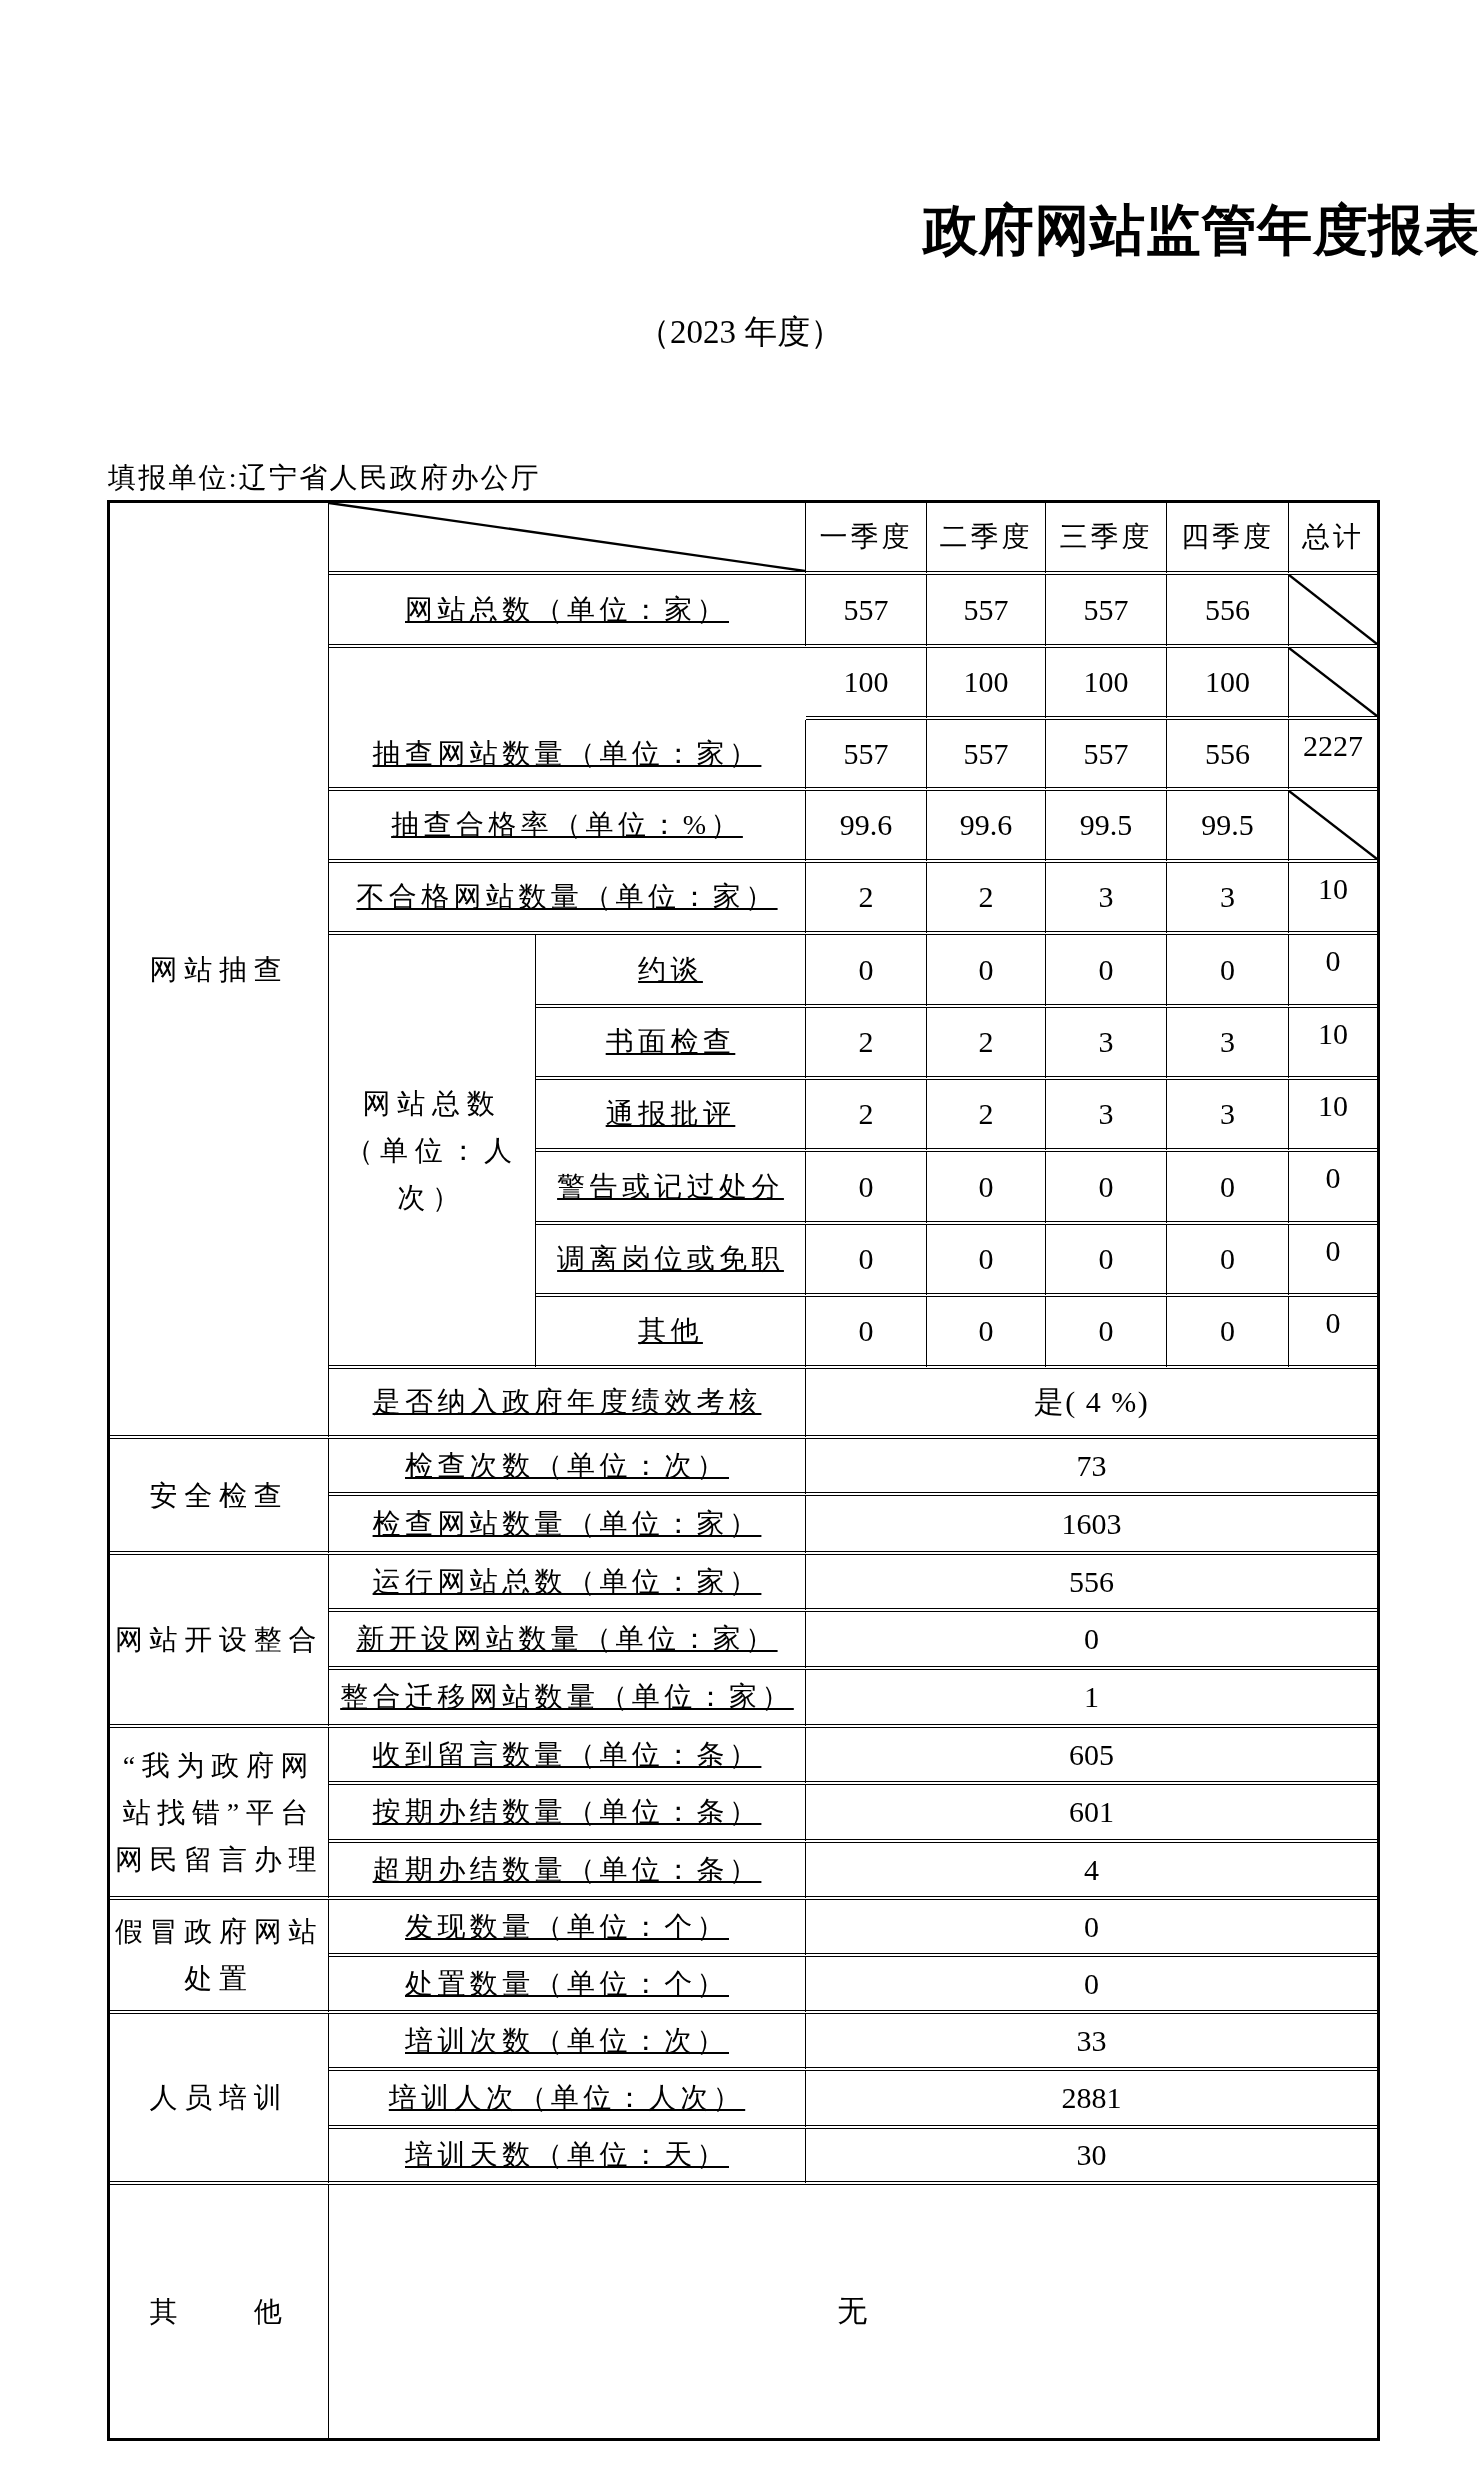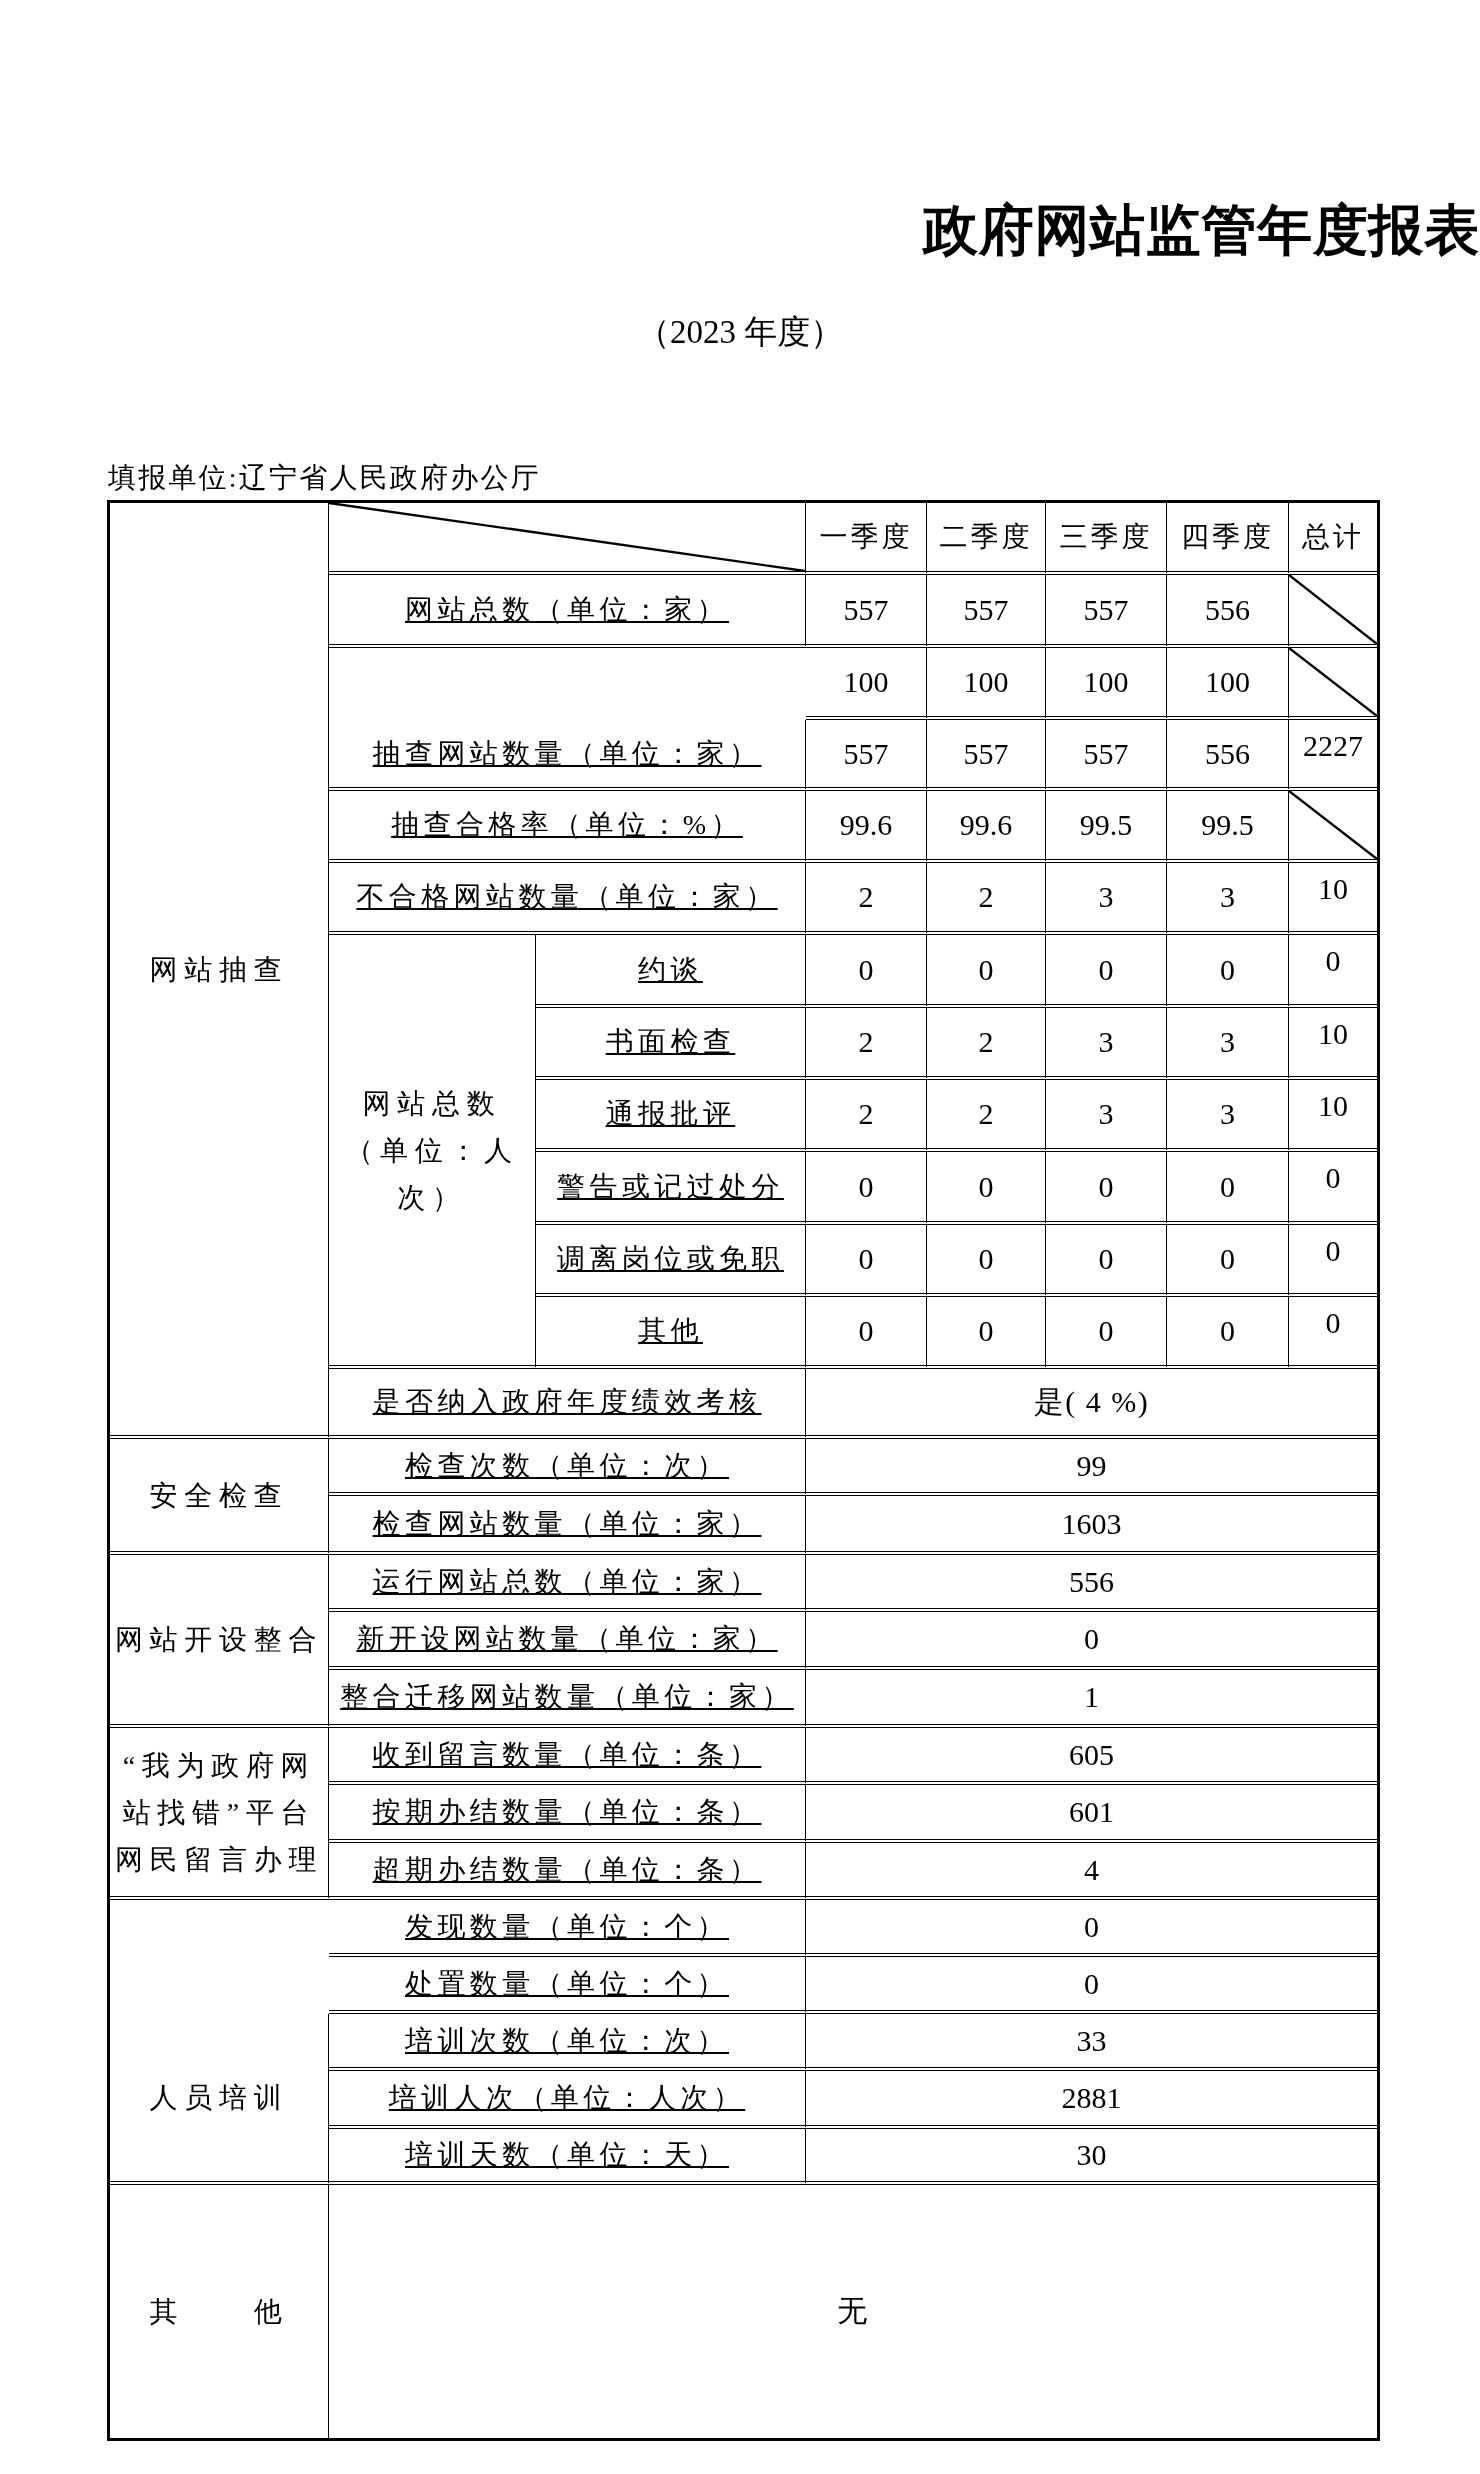--- a/index.html
+++ b/index.html
@@ -142,21 +142,21 @@
     <div class="cell num" style="grid-area:12/5/13/6">0</div>
     <div class="cell num" style="grid-area:12/6/13/7">0</div>
     <div class="cell num" style="grid-area:12/7/13/8">0</div>
     <div class="cell num nr top" style="grid-area:12/8/13/9">0</div>
 
     <div class="cell lbl" style="grid-area:13/2/14/4">是否纳入政府年度绩效考核</div>
     <div class="cell val nr" style="grid-area:13/4/14/9">是( 4 %)</div>
 
     <div class="cell cat" style="grid-area:14/1/16/2">安全检查</div>
     <div class="cell lbl" style="grid-area:14/2/15/4">检查次数（单位：次）</div>
-    <div class="cell num nr" style="grid-area:14/4/15/9">99</div>
+    <div class="cell num nr" style="grid-area:14/4/15/9">73</div>
     <div class="cell lbl" style="grid-area:15/2/16/4">检查网站数量（单位：家）</div>
     <div class="cell num nr" style="grid-area:15/4/16/9">1603</div>
 
     <div class="cell cat" style="grid-area:16/1/19/2">网站开设整合</div>
     <div class="cell lbl" style="grid-area:16/2/17/4">运行网站总数（单位：家）</div>
     <div class="cell num nr" style="grid-area:16/4/17/9">556</div>
     <div class="cell lbl" style="grid-area:17/2/18/4">新开设网站数量（单位：家）</div>
     <div class="cell num nr" style="grid-area:17/4/18/9">0</div>
     <div class="cell lbl" style="grid-area:18/2/19/4">整合迁移网站数量（单位：家）</div>
     <div class="cell num nr" style="grid-area:18/4/19/9">1</div>
@@ -166,20 +166,24 @@
       <div>站找错”平台</div>
       <div>网民留言办理</div>
     </div>
     <div class="cell lbl" style="grid-area:19/2/20/4">收到留言数量（单位：条）</div>
     <div class="cell num nr" style="grid-area:19/4/20/9">605</div>
     <div class="cell lbl" style="grid-area:20/2/21/4">按期办结数量（单位：条）</div>
     <div class="cell num nr" style="grid-area:20/4/21/9">601</div>
     <div class="cell lbl" style="grid-area:21/2/22/4">超期办结数量（单位：条）</div>
     <div class="cell num nr" style="grid-area:21/4/22/9">4</div>
 
+    <div class="cell cat" style="grid-area:22/1/24/2">
+      <div>假冒政府网站</div>
+      <div>处置</div>
+    </div>
     <div class="cell lbl" style="grid-area:22/2/23/4">发现数量（单位：个）</div>
     <div class="cell num nr" style="grid-area:22/4/23/9">0</div>
     <div class="cell lbl" style="grid-area:23/2/24/4">处置数量（单位：个）</div>
     <div class="cell num nr" style="grid-area:23/4/24/9">0</div>
 
     <div class="cell cat" style="grid-area:24/1/27/2">人员培训</div>
     <div class="cell lbl" style="grid-area:24/2/25/4">培训次数（单位：次）</div>
     <div class="cell num nr" style="grid-area:24/4/25/9">33</div>
     <div class="cell lbl" style="grid-area:25/2/26/4">培训人次（单位：人次）</div>
     <div class="cell num nr" style="grid-area:25/4/26/9">2881</div>

